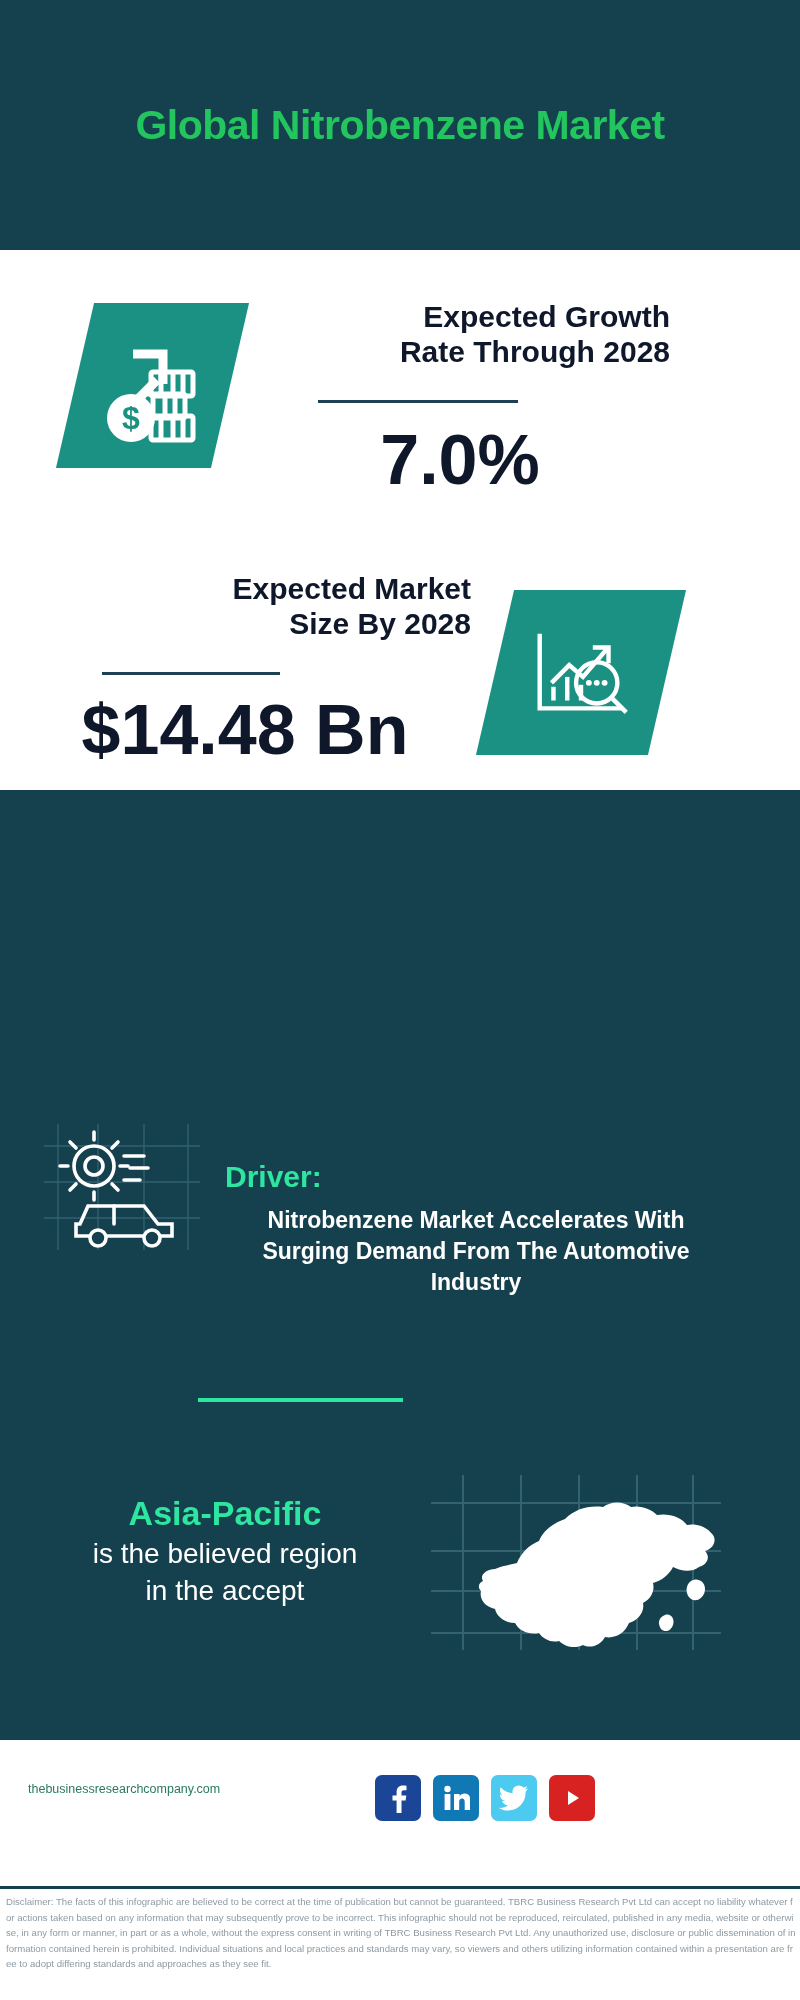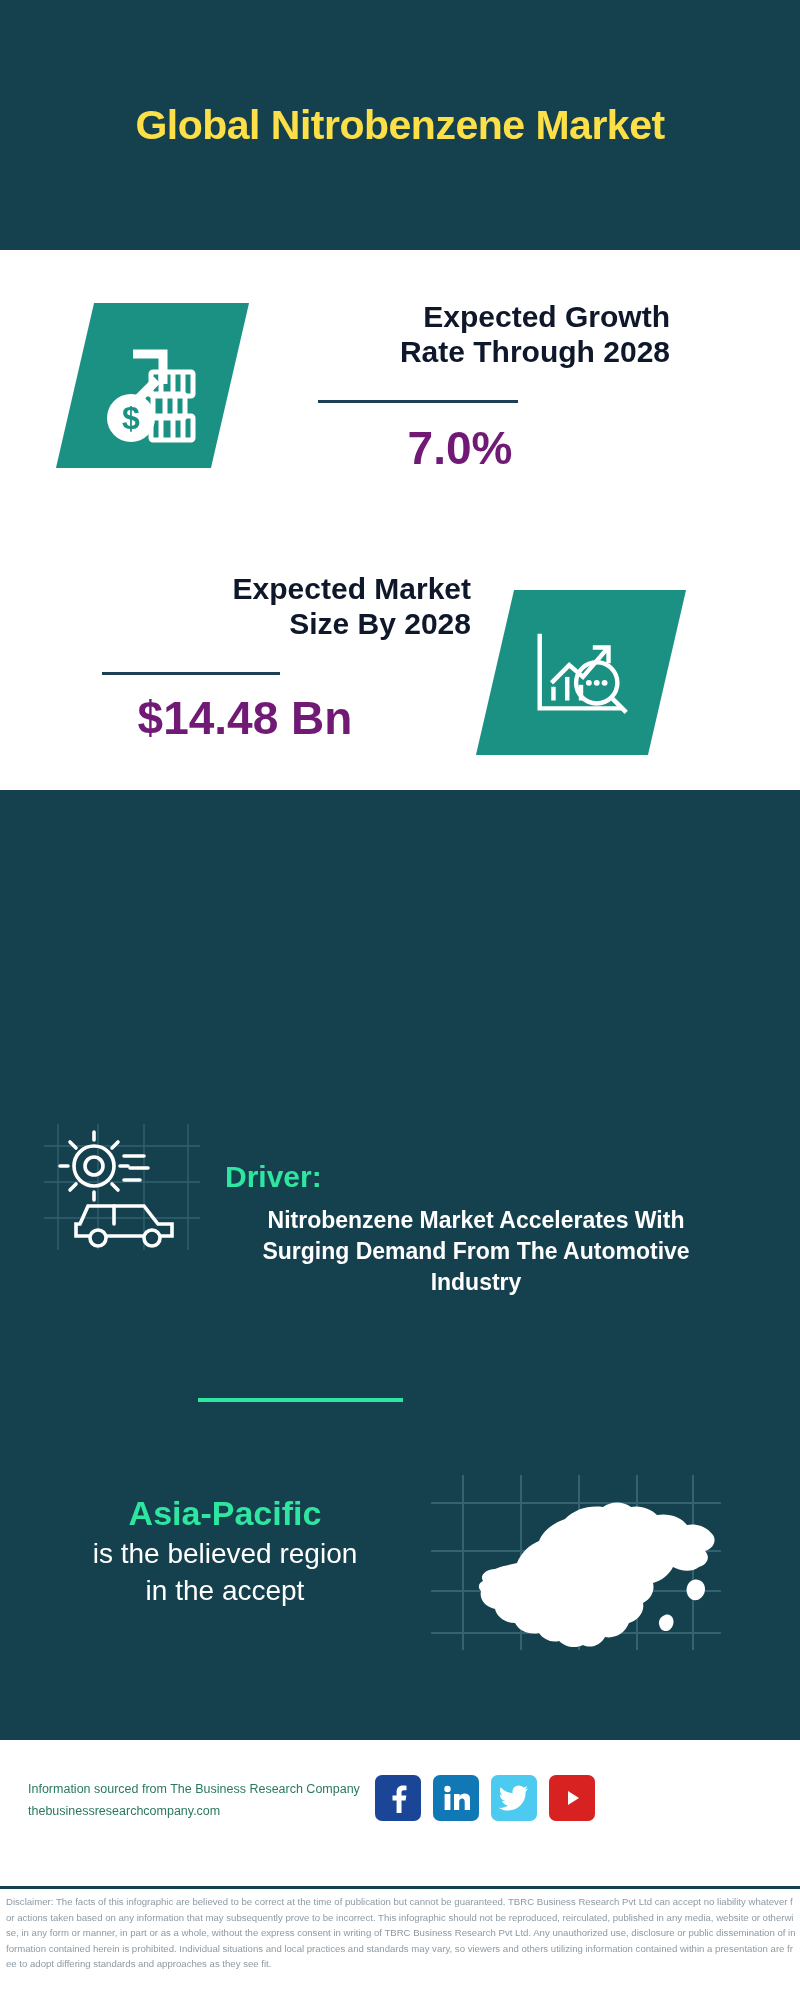--- a/index.html
+++ b/index.html
@@ -13,21 +13,21 @@
   .page { position:relative; width:800px; height:2000px; background:#fff; }
 
   
   .header {
     position:absolute; left:0; top:0; width:800px; height:250px;
     background:#15404e;
   }
   .header-title {
     position:absolute; left:0; top:0; width:800px; height:250px;
     display:flex; align-items:center; justify-content:center;
-    color:#fde047; font-size:41px; font-weight:bold;
+    color:#22c55e; font-size:41px; font-weight:bold;
     letter-spacing:-0.5px;
   }
 
   
   .white-band {
     position:absolute; left:0; top:250px; width:800px; height:540px;
     background:#ffffff;
   }
 
   
@@ -49,21 +49,21 @@
   .stat-label {
     position:absolute;
     color:#0f172a; font-size:30px; font-weight:bold; line-height:1.16;
     text-align:right;
   }
   .stat-rule {
     position:absolute; height:3px; background:#1b4152;
   }
   .stat-value {
     position:absolute;
-    color:#701a75; font-size:46px; font-weight:bold;
+    color:#0f172a; font-size:70px; font-weight:bold;
     text-align:center; line-height:1;
   }
 
   .growth-label { left:250px; top:300px; width:420px; }
   .growth-rule  { left:318px; top:400px; width:200px; }
   .growth-value { left:250px; top:425px; width:420px; }
 
   .size-label { left:51px; top:572px; width:420px; }
   .size-rule  { left:102px; top:672px; width:178px; }
   .size-value { left:35px; top:695px; width:420px; }
@@ -293,21 +293,20 @@
         C80 158 72 152 70 144 C60 142 54 134 56 126 C52 122 54 118 58 116 Z"></path>
       <path fill="#ffffff" d="M266 116 C272 112 280 116 280 124 C280 132 272 138 266 134 C260 130 260 120 266 116 Z"></path>
       <path fill="#ffffff" d="M240 150 C246 148 250 154 248 160 C246 166 240 168 236 164 C232 158 234 152 240 150 Z"></path>
       <path fill="#ffffff" d="M154 168 C160 166 164 172 160 178 C156 182 150 180 150 174 C150 170 152 168 154 168 Z"></path>
     </svg>
   </div>
 
   <div class="footer"></div>
 
   <div class="footer-text">
-    <div>Information sourced from The Business Research Company</div>
     <div>thebusinessresearchcompany.com</div>
   </div>
 
   <div class="social-row">
     <div class="social fb">
       <svg width="26" height="30" viewBox="0 0 26 30" aria-hidden="true">
         <path fill="#ffffff" d="M16.5 30 V17.5 H20.6 L21.3 12.6 H16.5 V9.6 C16.5 8.2 16.9 7.2 19 7.2 H21.5 V2.8 C21 2.7 19.5 2.6 17.8 2.6 C14.1 2.6 11.6 4.9 11.6 9.1 V12.6 H7.5 V17.5 H11.6 V30 Z"></path>
       </svg>
     </div>
     <div class="social li">

